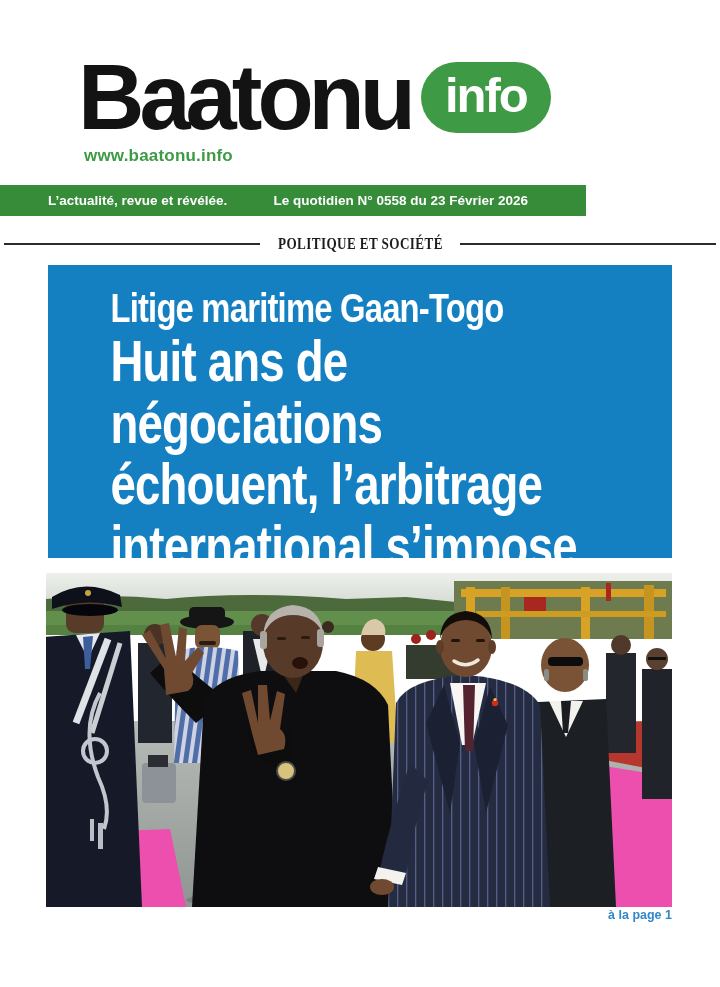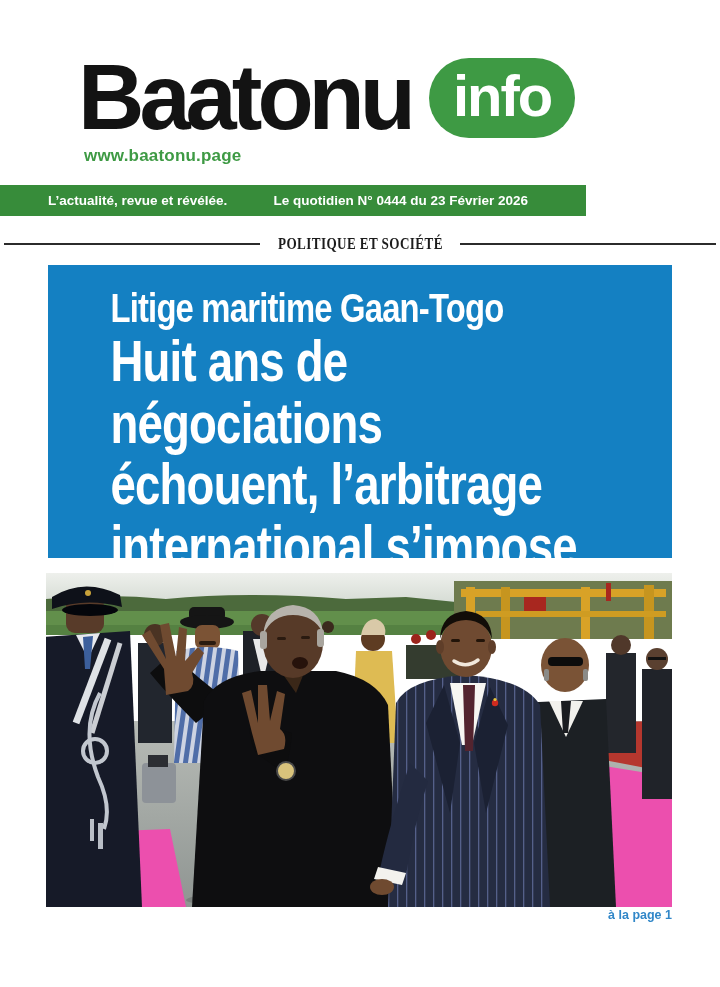--- a/index.html
+++ b/index.html
@@ -1,24 +1,24 @@
 <!DOCTYPE html>
 <html style="--brand-green: #3e9a44; --bar-green: #378c3a; --headline-blue: #1480c2; --pageref-blue: #3187c8; --carpet-pink: #ec4fae;"><head>
 <meta charset="utf-8">
 <style>
   html,body{margin:0;padding:0;background:#ffffff;}
   .page{
     position:relative;width:720px;height:987px;background:#fff;overflow:hidden;
     font-family:"Liberation Sans",sans-serif;
   }
   
-  .masthead-row{position:absolute;left:78px;top:54px;display:flex;align-items:center;gap:18px;}
+  .masthead-row{position:absolute;left:78px;top:54px;display:flex;align-items:center;gap:10px;}
   .brand{font-size:92px;font-weight:800;letter-spacing:-5px;color:#131313;line-height:.95;}
   .badge{
-    background:var(--brand-green,#3e9a44);color:#fff;font-size:58px;font-weight:800;
+    background:var(--brand-green,#3e9a44);color:#fff;font-size:49px;font-weight:800;
     letter-spacing:-2px;border-radius:47px;padding:9px 24px 13px;line-height:1;display:inline-block;
   }
   .website{
     position:absolute;left:84px;top:146px;font-size:17px;font-weight:700;
     color:var(--brand-green,#3e9a44);letter-spacing:.2px;text-decoration:none;
   }
   
   .topbar{
     position:absolute;left:0;top:185px;width:586px;height:31px;
     background:var(--bar-green,#378c3a);display:flex;align-items:center;
@@ -53,26 +53,26 @@
 </head>
 <body>
 
 <div class="page">
 
   <header>
     <div class="masthead-row">
       <span class="brand">Baatonu</span>
       <span class="badge">info</span>
     </div>
-    <a class="website" href="#">www.baatonu.page</a>
+    <a class="website" href="#">www.baatonu.info</a>
   </header>
 
   <div class="topbar">
     <span class="slogan">L’actualité, revue et révélée.</span>
-    <span class="edition">Le quotidien N° 0444 du 23 Février 2026</span>
+    <span class="edition">Le quotidien N° 0558 du 23 Février 2026</span>
   </div>
 
   <div class="section-row">
     <div class="rule"></div>
     <span class="section-label">POLITIQUE ET SOCIÉTÉ</span>
     <div class="rule"></div>
   </div>
 
   <div class="headline-box">
     <div class="kicker">Litige maritime Gaan-Togo</div>

